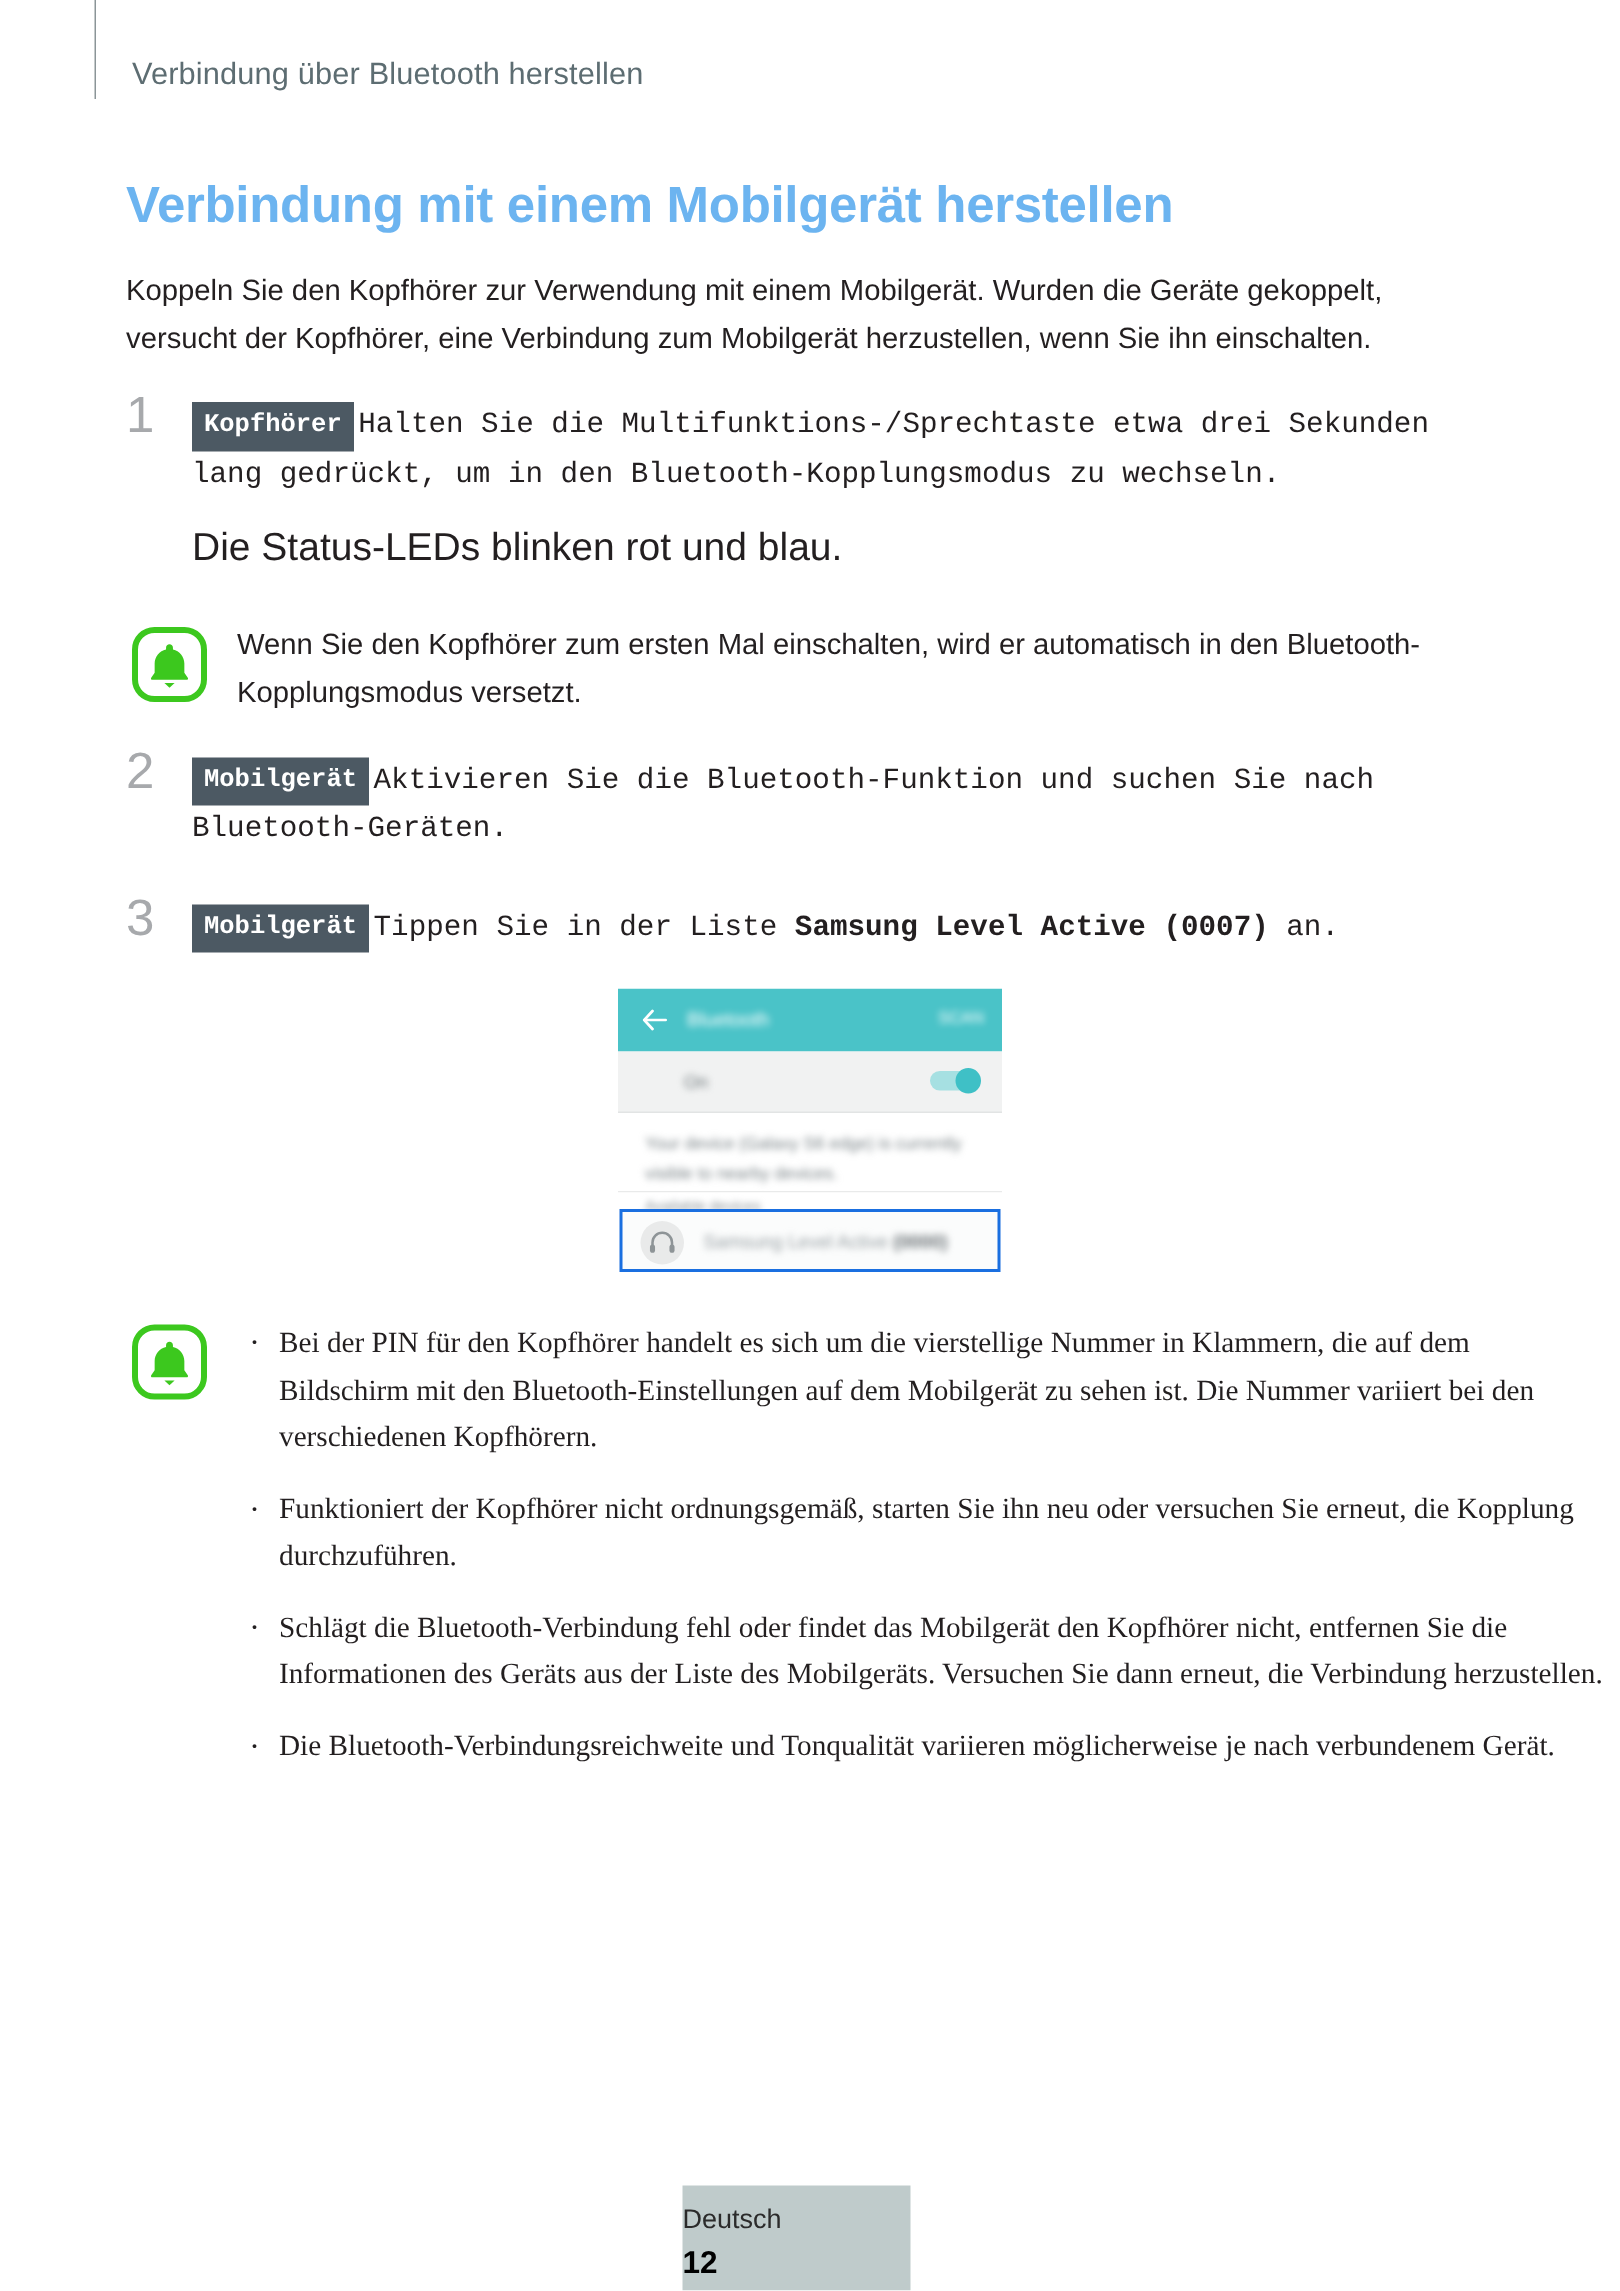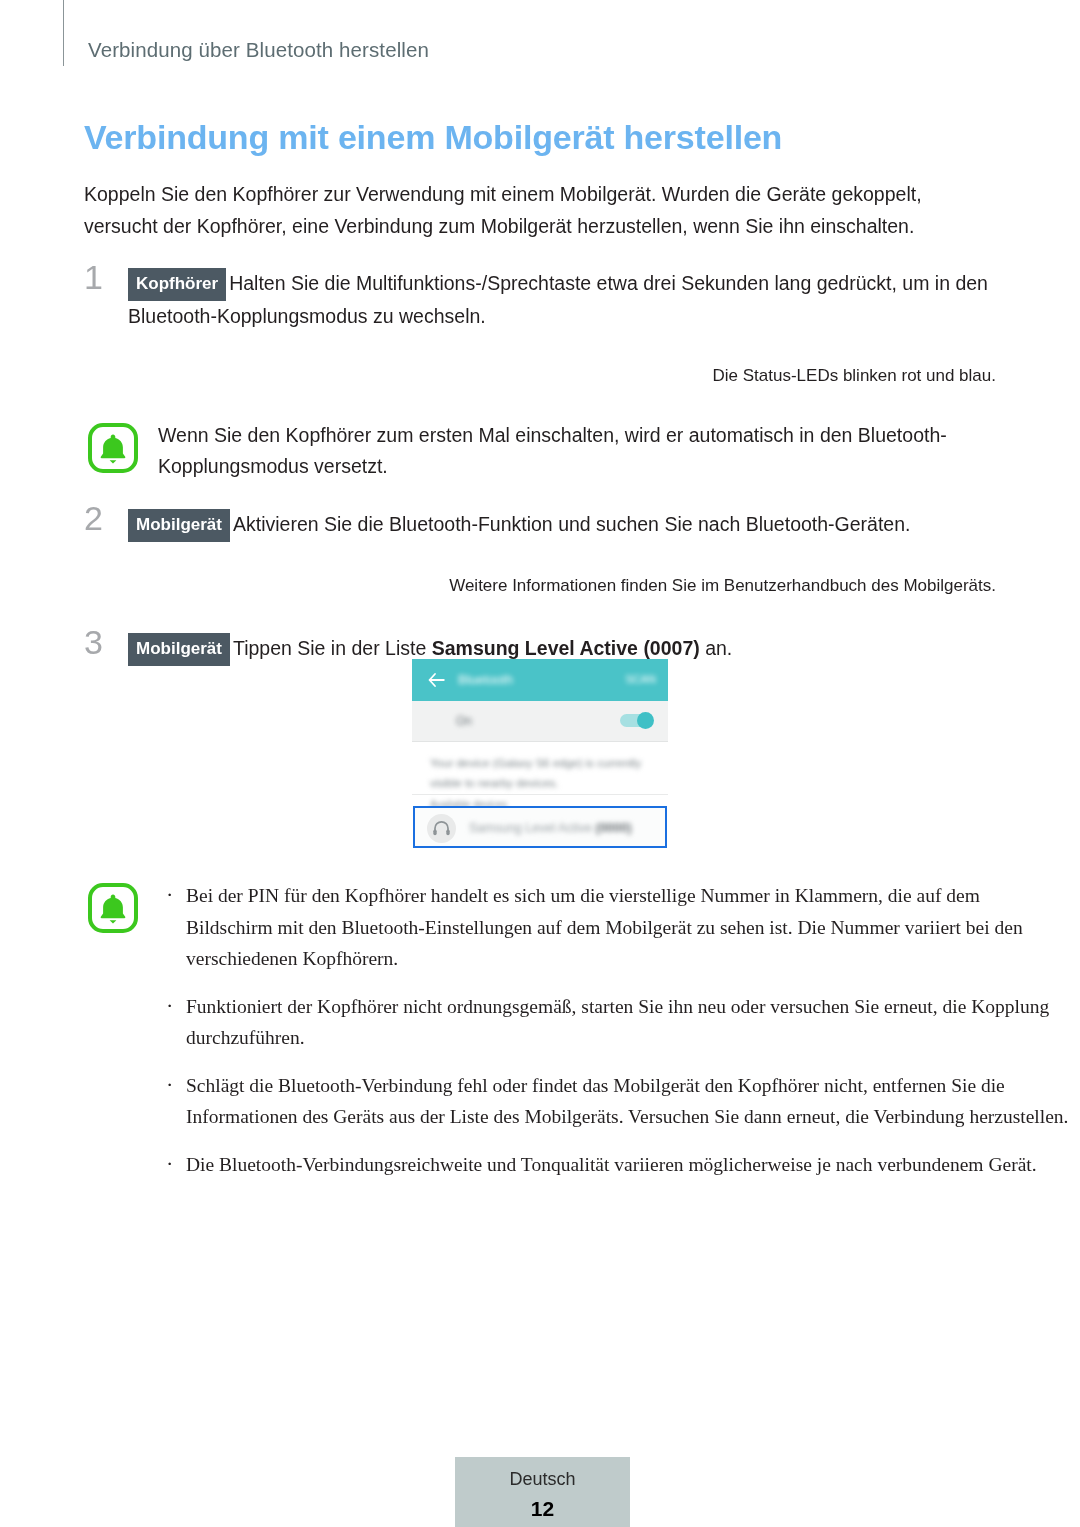--- a/index.html
+++ b/index.html
@@ -80,37 +80,37 @@
     top: -8px;
     font-size: 34px;
     color: #a7a9ac;
     line-height: 1;
     font-weight: normal;
   }
   .step-body {
     font-size: 19.5px;
     line-height: 1.62;
     color: #231f20;
+    font-family: Liberation Mono, monospace;
   }
   .badge {
     display: inline-block;
     background: #4c5963;
     color: #ffffff;
     font-weight: bold;
     font-size: 17px;
     padding: 2px 8px 3px 8px;
     margin-right: 3px;
     vertical-align: 1px;
     white-space: nowrap;
   }
   .step-sub {
-    margin-top: 30px;
-    font-size: 17px;
+    margin-top: 11px;
+    font-size: 26px;
     line-height: 1.62;
-    text-align: right;
   }
   .bold {
     font-weight: bold;
   }
 
   
   .note {
     position: relative;
     margin-top: 30px;
     padding-left: 74px;
@@ -290,24 +290,24 @@
   .device-pin-blur {
     font-weight: bold;
     color: #6b7276;
   }
 
   
   .footer {
     position: absolute;
     left: 455px;
     top: 1457px;
-    width: 175px;
+    width: 152px;
     height: 70px;
     background: #bfcbcb;
-    text-align: center;
+    text-align: left;
   }
   .footer-lang {
     margin-top: 12px;
     font-size: 18px;
     color: #2b2b2b;
   }
   .footer-page {
     margin-top: 7px;
     font-size: 21px;
     font-weight: bold;
@@ -345,21 +345,20 @@
       </svg>
     </span>
     <div class="note-text">Wenn Sie den Kopfhörer zum ersten Mal einschalten, wird er automatisch in den Bluetooth-Kopplungsmodus versetzt.</div>
   </div>
 
   <div class="step">
     <div class="step-num">2</div>
     <div class="step-body">
       <span class="badge">Mobilgerät</span><span>Aktivieren Sie die Bluetooth-Funktion und suchen Sie nach Bluetooth-Geräten.</span>
     </div>
-    <div class="step-sub">Weitere Informationen finden Sie im Benutzerhandbuch des Mobilgeräts.</div>
   </div>
 
   <div class="step" style="margin-top:34px;">
     <div class="step-num">3</div>
     <div class="step-body">
       <span class="badge">Mobilgerät</span><span>Tippen Sie in der Liste </span><span class="bold">Samsung Level Active (0007)</span><span> an.</span>
     </div>
   </div>
 
 </div>

